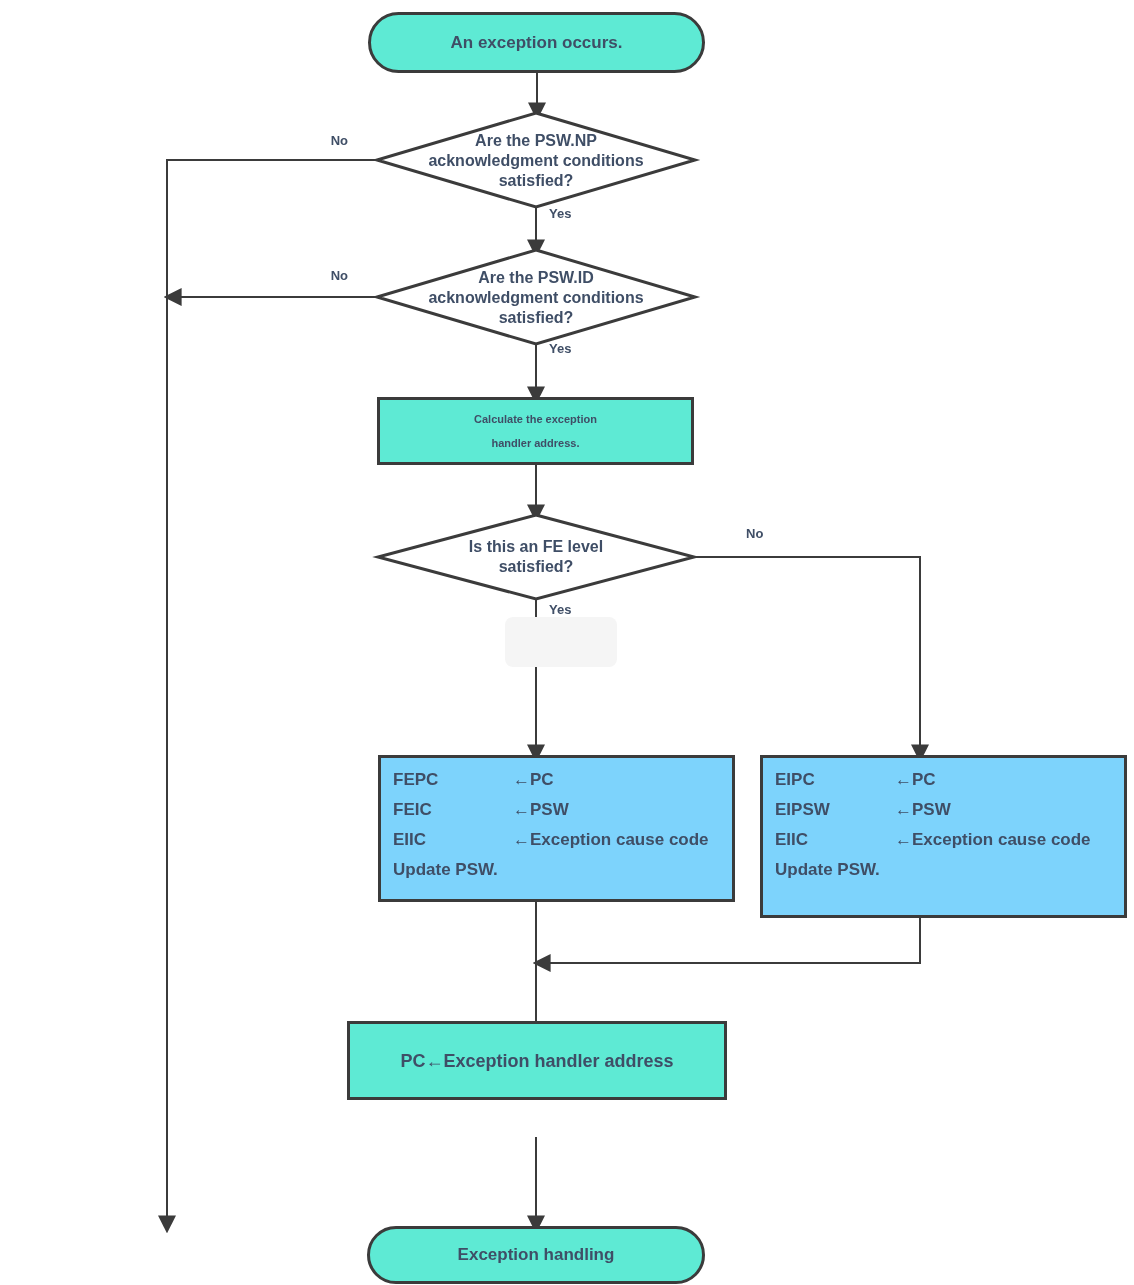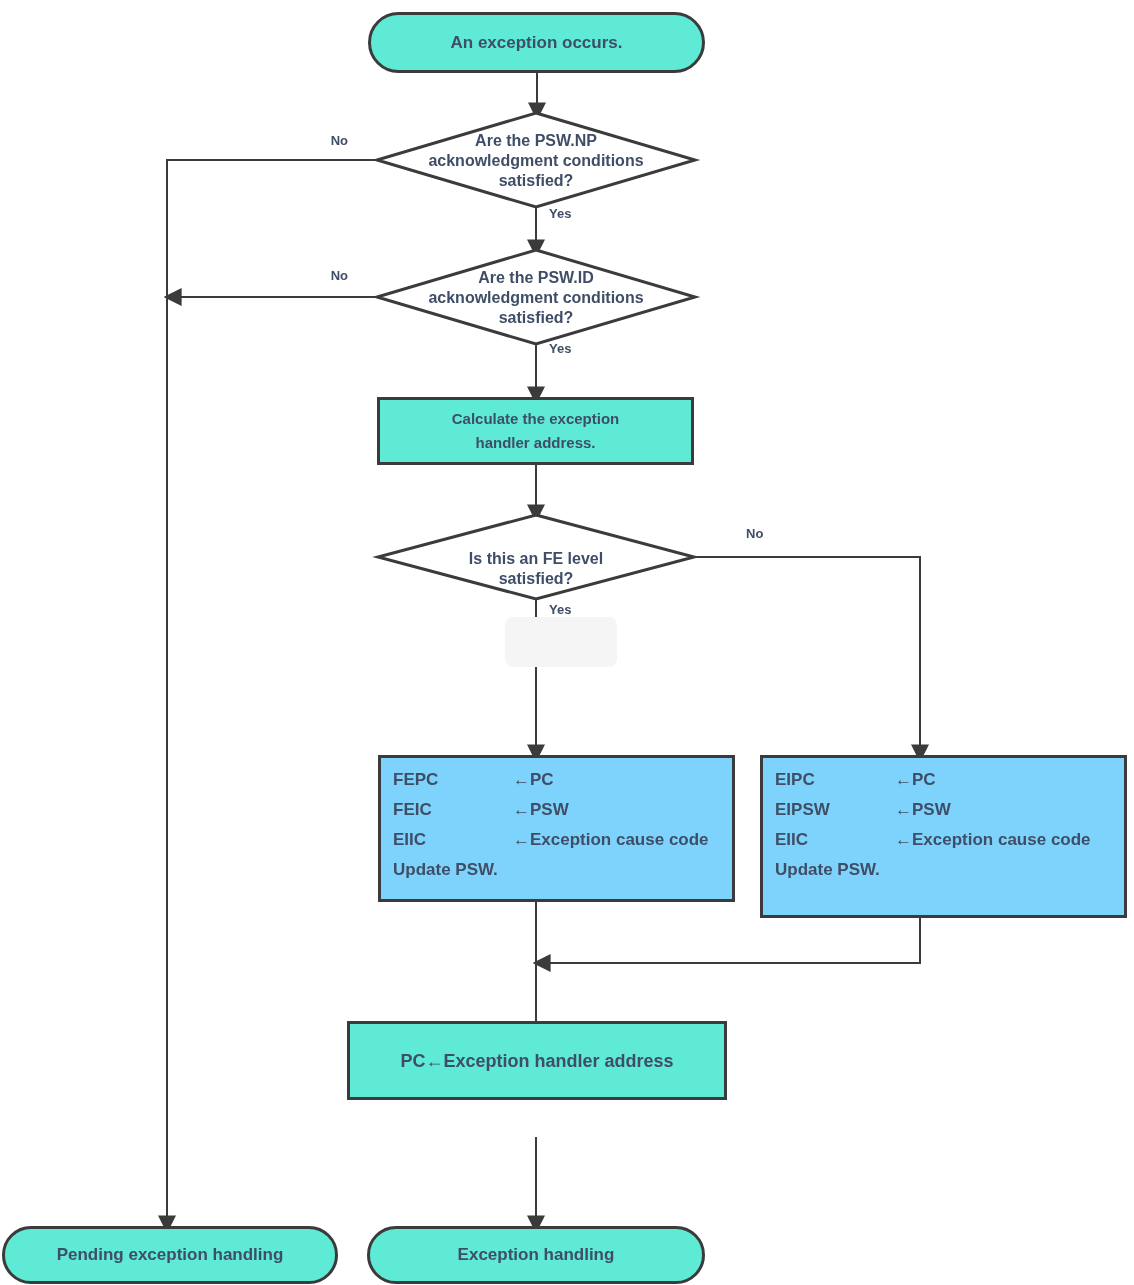--- a/index.html
+++ b/index.html
@@ -41,21 +41,21 @@
     justify-content: center;
     text-align: center;
   }
   .terminator {
     border: 3px solid #3b3b3b;
     border-radius: 32px;
     font-size: 17px;
   }
   .process {
     border: 3px solid #3b3b3b;
-    font-size: 15px;
+    font-size: 11px;
     line-height: 24px;
   }
   .diamond-label {
     position: absolute;
     text-align: center;
     font-size: 16px;
     line-height: 20px;
     background: transparent;
   }
   .diamond-label span { display: block; }
@@ -90,21 +90,21 @@
   
   #node-start        { left: 368px; top: 12px;   width: 337px; height: 61px; }
   #node-calc         { left: 377px; top: 397px;  width: 317px; height: 68px; }
   #node-pc           { left: 347px; top: 1021px; width: 380px; height: 79px; font-size: 18px; }
   #node-pending      { left: 2px;   top: 1226px; width: 336px; height: 58px; }
   #node-exception    { left: 367px; top: 1226px; width: 338px; height: 58px; }
   #box-fe            { left: 378px; top: 755px;  width: 357px; height: 147px; }
   #box-ei            { left: 760px; top: 755px;  width: 367px; height: 163px; }
   #label-d1          { left: 396px; top: 131px;  width: 280px; }
   #label-d2          { left: 396px; top: 268px;  width: 280px; }
-  #label-d3          { left: 396px; top: 549px;  width: 280px; }
+  #label-d3          { left: 396px; top: 537px;  width: 280px; }
   #no-d1             { left: 296px; top: 133px;  width: 52px; text-align: right; }
   #no-d2             { left: 296px; top: 268px;  width: 52px; text-align: right; }
   #no-d3             { left: 746px; top: 526px;  width: 52px; text-align: left; }
   #yes-d1            { left: 549px; top: 206px; }
   #yes-d2            { left: 549px; top: 341px; }
   #yes-d3            { left: 549px; top: 602px; }
 </style>
 </head>
 <body>
 
@@ -199,20 +199,17 @@
       <span>EIIC</span>
       <span>←Exception cause code</span>
     </div>
     <div class="reg-footer">Update PSW.</div>
   </div>
 
   <div class="node process" id="node-pc">
     <span>PC←Exception handler address</span>
   </div>
 
-  <div class="node terminator" id="node-pending">
-    <span>Pending exception handling</span>
-  </div>
   <div class="node terminator" id="node-exception">
     <span>Exception handling</span>
   </div>
 
 </div>
 
 </body></html>

